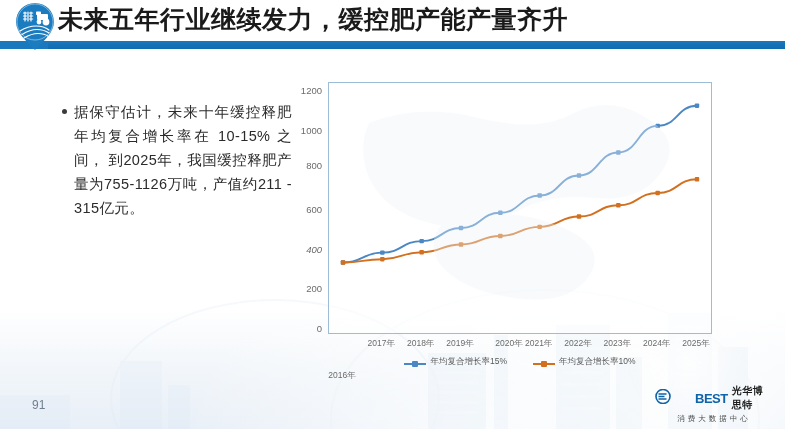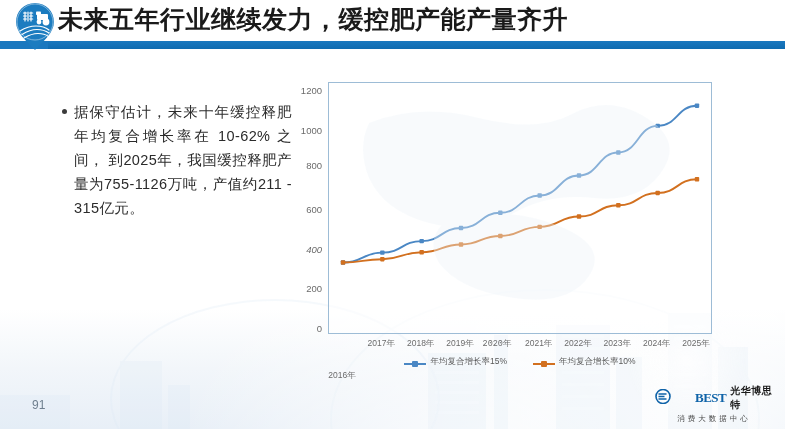--- a/index.html
+++ b/index.html
@@ -96,21 +96,21 @@
   }
 
   
   .page-num {
     position:absolute; left:32px; top:398px;
     font-size:12px; color:#6f7f8f;
   }
   .brand { position:absolute; right:12px; top:384px; width:118px; height:34px; }
   .brand-main { display:flex; align-items:center; gap:4px; }
   .brand-badge {
-    font-family:Liberation Serif, serif; font-weight:bold;
+    font-family:Liberation Sans, sans-serif; font-weight:bold;
     font-size:13px; color:#0f63a8; letter-spacing:-.5px;padding-left:20px;
   }
   .brand-cn { font-size:10px; font-weight:bold; color:#1b1b1b; letter-spacing:.5px; }
   .brand-sub {
     font-size:7.5px; color:#4a4a4a; letter-spacing:3px;
     text-align:center; margin-top:2px;
   }
 </style>
 </head>
 <body>
@@ -181,21 +181,21 @@
         <circle cx="22" cy="21" r="18" fill="none" stroke="#ffffff" stroke-width="0.8" opacity="0.55"></circle>
       </svg>
     </div>
 
     <div class="header-title">未来五年行业继续发力，缓控肥产能产量齐升</div>
   </div>
 
   <div class="bullet-block">
     <div class="bullet-row">
       <div class="bullet-dot"></div>
-      <div class="bullet-text">据保守估计，未来十年缓控释肥年均复合增长率在 10-62% 之间， 到2025年，我国缓控释肥产量为755-1126万吨，产值约211 - 315亿元。</div>
+      <div class="bullet-text">据保守估计，未来十年缓控释肥年均复合增长率在 10-15% 之间， 到2025年，我国缓控释肥产量为755-1126万吨，产值约211 - 315亿元。</div>
     </div>
   </div>
 
   <div class="chart-wrap">
 
     <div class="ylabels">
         <div class="ylabel" style="top: 258px;">0</div>
         <div class="ylabel" style="top: 218.333px;">200</div>
         <div class="ylabel" style="top: 178.667px; font-style: italic;">400</div>
         <div class="ylabel" style="top: 139px;">600</div>
@@ -238,21 +238,21 @@
           <rect x="326.46666666666664" y="107.74333333333333" width="4.4" height="4.4" rx="0.8" fill="#d2701f"></rect>
           <rect x="365.8" y="94.05833333333332" width="4.4" height="4.4" rx="0.8" fill="#d2701f"></rect>
         </svg>
     </div>
 
     <div class="xlabels">
         <div class="xlabel" style="left: 14px; top: 2px; margin-top: 32px;">2016年</div>
         <div class="xlabel" style="left: 53.3333px; top: 2px;">2017年</div>
         <div class="xlabel" style="left: 92.6667px; top: 2px;">2018年</div>
         <div class="xlabel" style="left: 132px; top: 2px;">2019年</div>
-        <div class="xlabel" style="left: 169px; top: 2px; font-family: Liberation Mono, monospace;">2020年</div>
+        <div class="xlabel" style="left: 181px; top: 2px;">2020年</div>
         <div class="xlabel" style="left: 210.667px; top: 2px;">2021年</div>
         <div class="xlabel" style="left: 250px; top: 2px;">2022年</div>
         <div class="xlabel" style="left: 289.333px; top: 2px;">2023年</div>
         <div class="xlabel" style="left: 328.667px; top: 2px;">2024年</div>
         <div class="xlabel" style="left: 368px; top: 2px;">2025年</div>
       </div>
 
     <div class="legend">
         <div class="legend-item">
           <div class="legend-swatch">

